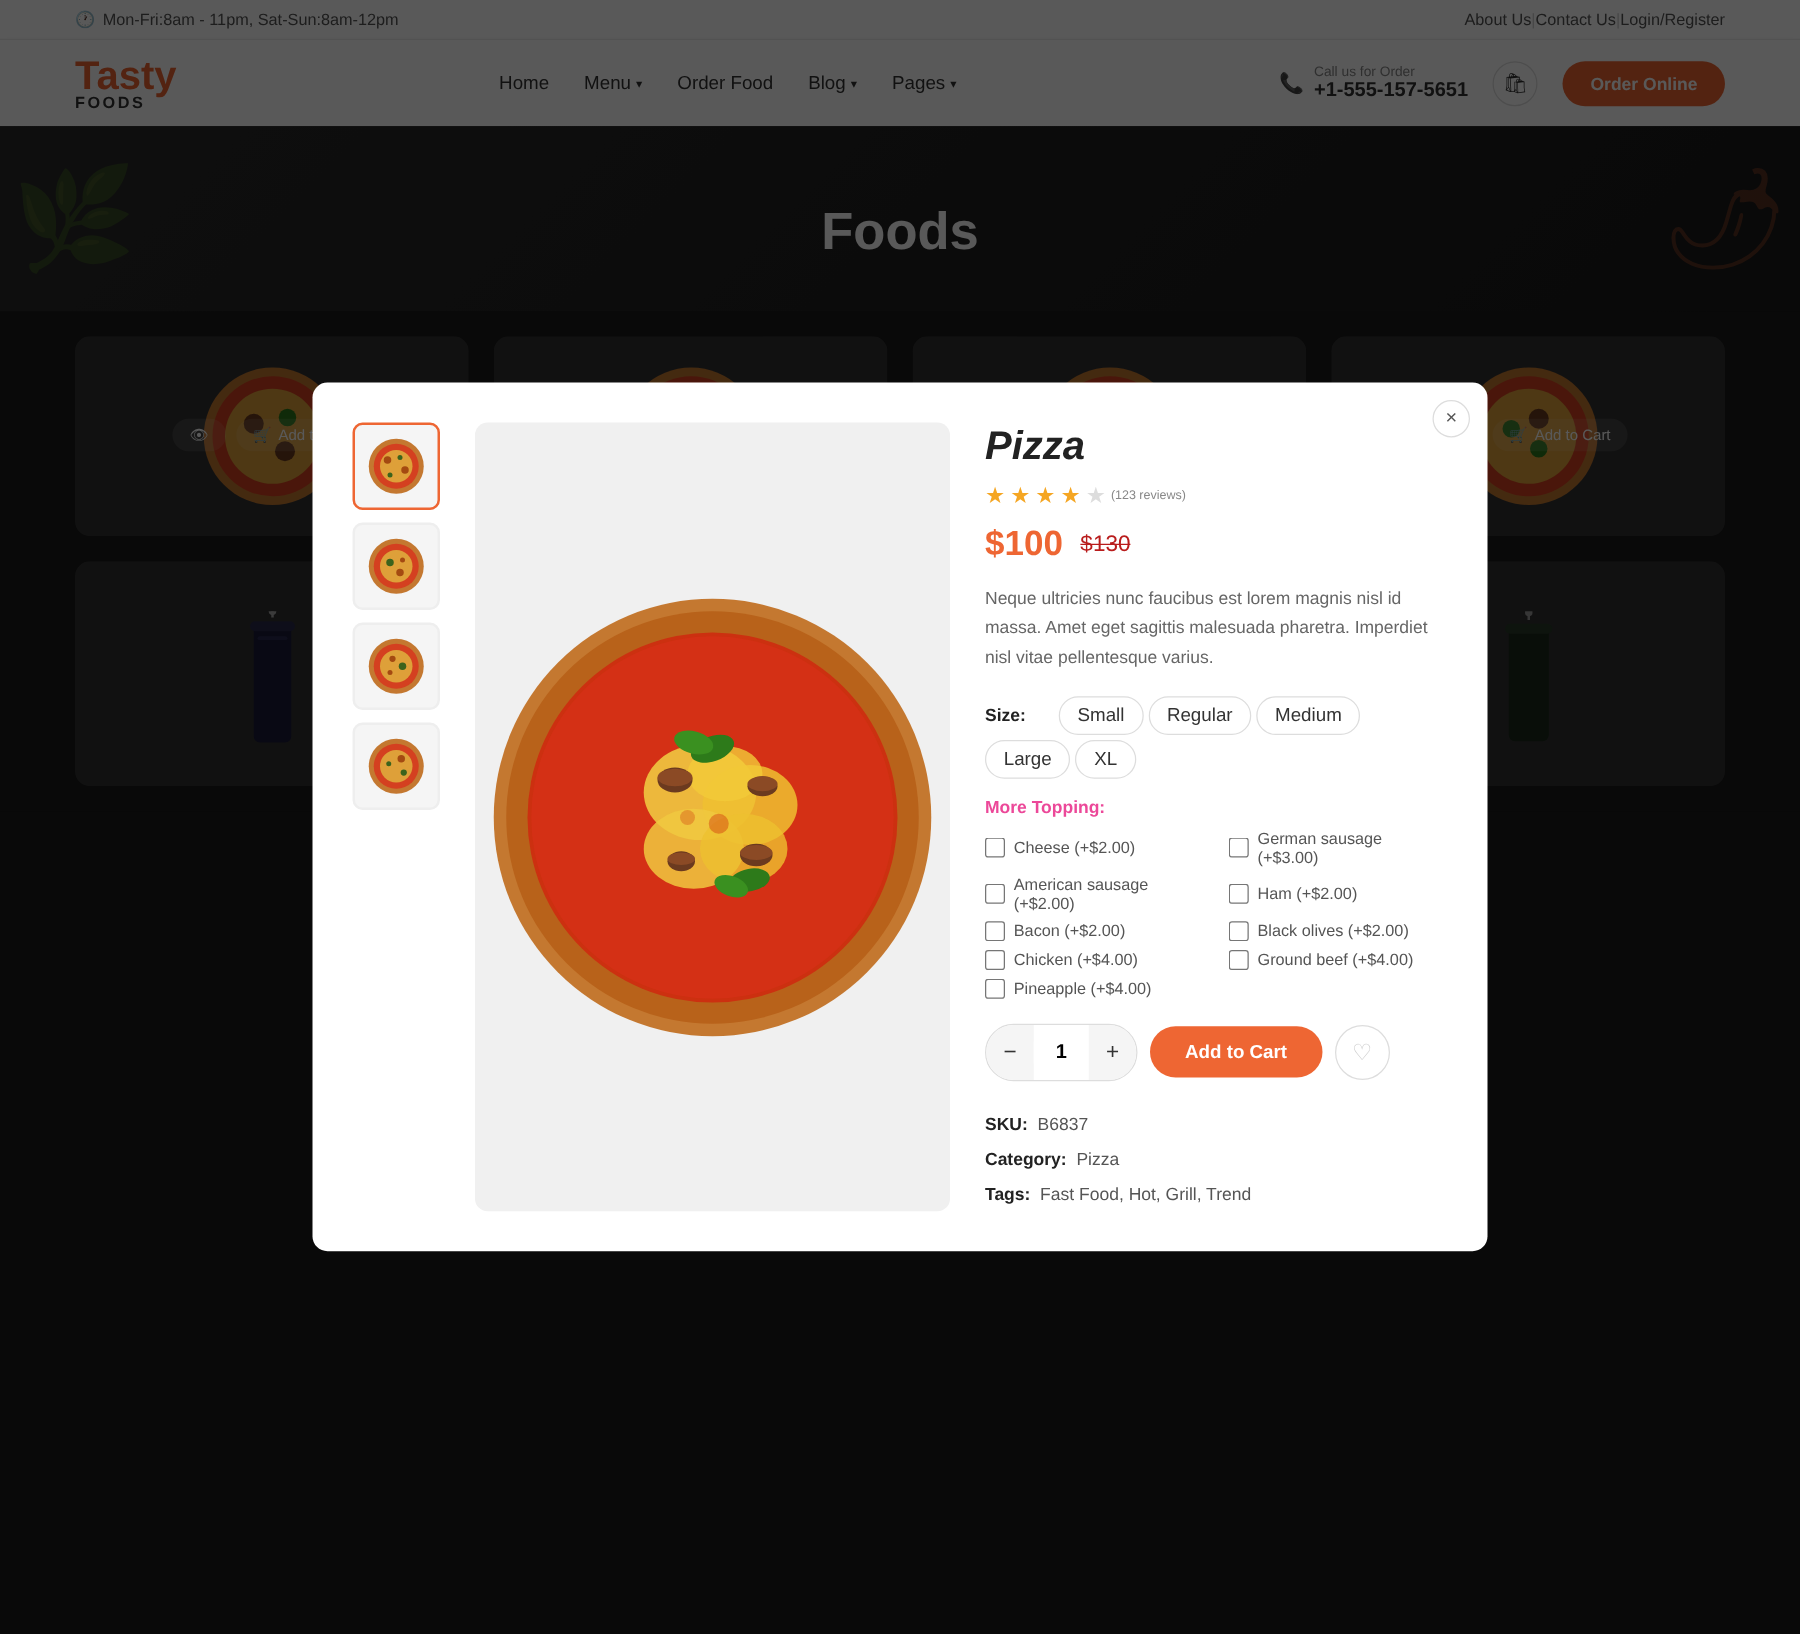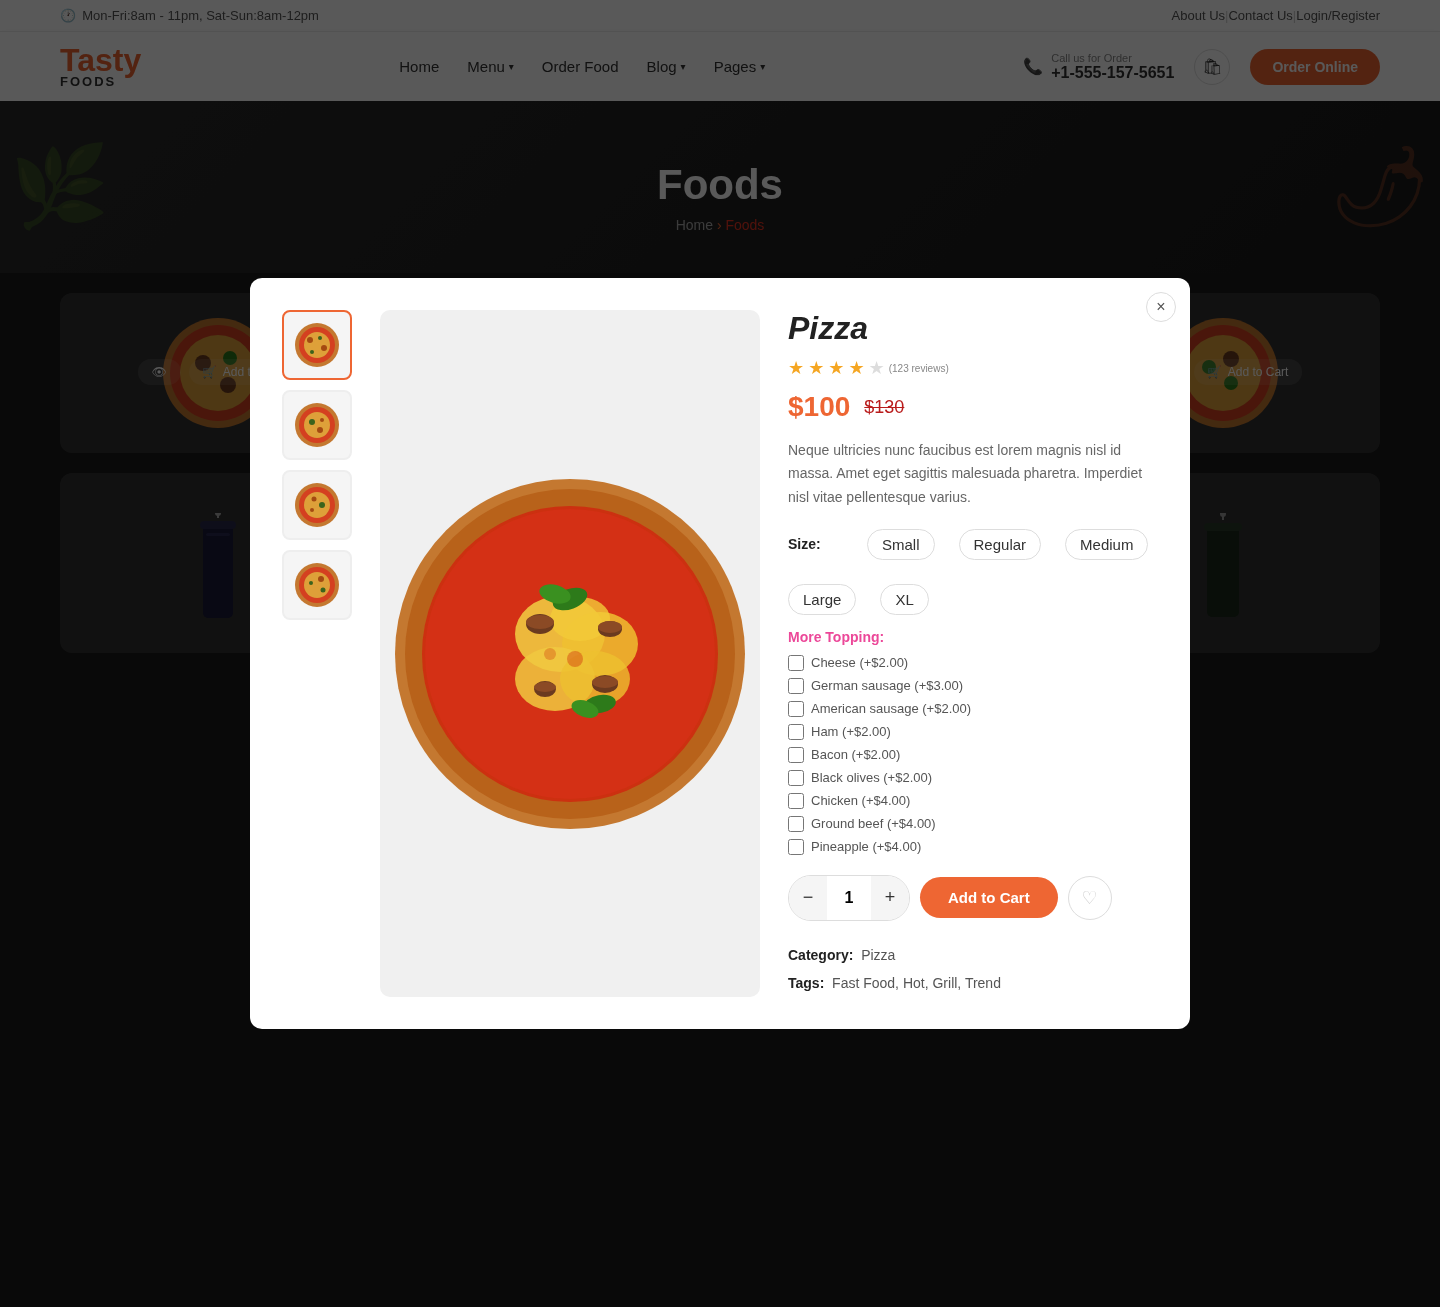--- a/index.html
+++ b/index.html
@@ -141,36 +141,36 @@
     .product-title { font-size: 32px; font-weight: 800; font-style: italic; color: #222; margin-bottom: 10px; }
     .stars { display: flex; align-items: center; gap: 4px; margin-bottom: 12px; }
     .star { color: #f5a623; font-size: 18px; }
     .review-count { color: #888; font-size: 10px; }
     .prices { display: flex; align-items: center; gap: 14px; margin-bottom: 16px; }
     .price-current { font-size: 28px; font-weight: 800; color: #e63; }
     .price-old { font-size: 18px; color: #b91c1c; text-decoration: line-through; }
     .description { font-size: 14px; color: #666; line-height: 1.65; margin-bottom: 20px; }
 
     
-    .option-row { display: flex; align-items: center; gap: 24px; margin-bottom: 14px; flex-wrap: wrap; }
+    .option-row { display: flex; align-items: center; gap: 4px; margin-bottom: 14px; flex-wrap: wrap; }
     .option-label { font-size: 14px; font-weight: 700; color: #222; min-width: 55px; }
     .option-btn {
       padding: 6px 14px;
       border: 1.5px solid #ddd;
       border-radius: 20px;
       font-size: 15px;
       color: #333;
       cursor: pointer;
       background: #fff;
     }
     .option-btn.selected { border-color: #e63; color: #e63; }
 
     
     .toppings-label { font-size: 14px; font-weight: 700; color: #ec4899; margin-bottom: 10px; }
-    .toppings-grid { display: grid; grid-template-columns: 1fr; gap: 7px 20px; margin-bottom: 20px; }
+    .toppings-grid { display: grid; grid-template-columns: 1fr 1fr; gap: 7px 20px; margin-bottom: 20px; }
     .topping-item { display: flex; align-items: center; gap: 7px; font-size: 13px; color: #555; }
     .topping-checkbox {
       width: 16px; height: 16px;
       border: 1.5px solid #ccc;
       border-radius: 3px;
       cursor: pointer;
       flex-shrink: 0;
       background: #fff;
     }
 
@@ -302,25 +302,20 @@
       <span>🛍</span>
     </div>
     <button class="btn-order">Order Online</button>
   </div>
 </div>
 
 <div class="page-header">
   <div class="deco-left">🌿</div>
   <div class="deco-right">🌶</div>
   <h1>Foods</h1>
-  <div class="breadcrumb">
-    <a href="#">Home</a>
-    <span> › </span>
-    <span style="color:#e63322">Foods</span>
-  </div>
 </div>
 
 <div class="overlay">
   <div class="modal">
     <button class="modal-close">×</button>
 
     <div class="thumbnails">
       <div class="thumb active">
         <svg viewBox="0 0 50 50" xmlns="http://www.w3.org/2000/svg">
           <circle cx="25" cy="25" r="22" fill="#c47830"></circle>
@@ -474,20 +469,24 @@
           <button class="qty-btn">+</button>
         </div>
         <button class="btn-add-cart">Add to Cart</button>
         <button class="btn-wishlist">
           <span>♡</span>
         </button>
       </div>
 
       <div class="meta-info">
         <div>
+          <strong>SKU:</strong>
+          &nbsp;<span>B6837</span>
+        </div>
+        <div>
           <strong>Category:</strong>
           &nbsp;<span>Pizza</span>
         </div>
         <div>
           <strong>Tags:</strong>
           &nbsp;<span>Fast Food, Hot, Grill, Trend</span>
         </div>
       </div>
     </div>
   </div>

